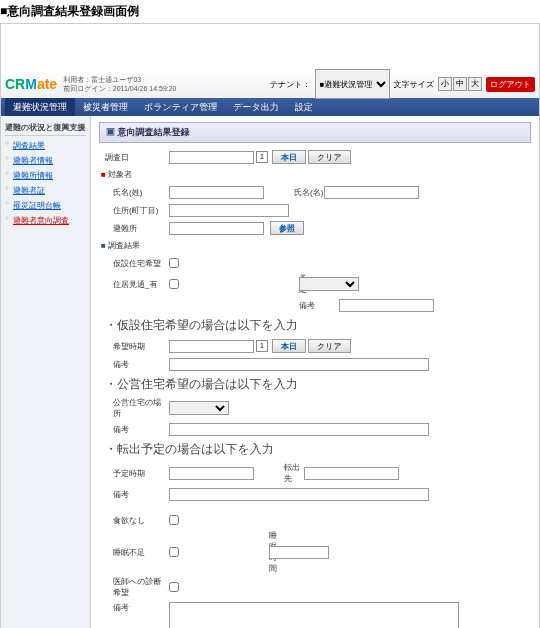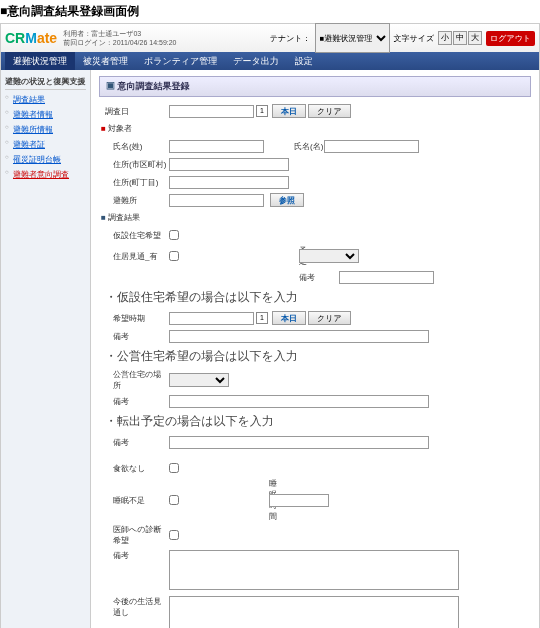--- a/index.html
+++ b/index.html
@@ -1,19 +1,19 @@
 <!DOCTYPE html>
 <html><head>
 <meta charset="utf-8">
 <style>
 * { box-sizing: border-box; margin: 0; padding: 0; }
 body { font-family: "MS PGothic", sans-serif; font-size: 9px; background: #fff; width: 540px; }
 .page-title { font-size: 12px; font-weight: bold; padding: 3px 0; }
 .app-frame { border: 1px solid #ccc; }
-.header { background: linear-gradient(#fff, #f0f0f0); padding: 2px 4px; display: flex; align-items: center; justify-content: space-between; height: 28px; }
+.header { background: linear-gradient(#fff, #f0f0f0); padding: 2px 4px; display: flex; align-items: center; justify-content: space-between; height: 28px; margin-top: 46px; }
 .logo { font-size: 14px; font-weight: bold; }
 .logo .c { color: #0a6; } .logo .r { color: #e80; } .logo .m { color: #09c; }
 .user-info { font-size: 7px; color: #555; line-height: 1.3; }
 .header-right { display: flex; align-items: center; gap: 4px; font-size: 8px; }
 .tenant-select { font-size: 8px; height: 30px; }
 .font-btns { display: flex; gap: 1px; }
 .font-btn { width: 14px; height: 14px; border: 1px solid #999; background: #eee; font-size: 8px; text-align: center; line-height: 12px; cursor: pointer; }
 .logout-btn { background: #c00; color: #fff; padding: 2px 4px; font-size: 8px; cursor: pointer; border-radius: 2px; }
 .tabbar { background: linear-gradient(#3a5fa0, #2a4a85); display: flex; padding: 0 4px; height: 18px; }
 .tab { color: #fff; padding: 3px 8px; font-size: 9px; cursor: pointer; }
@@ -102,24 +102,20 @@
       </div>
 
       <div class="section-label req">対象者</div>
       <div class="form-row">
         <div class="form-label indent">氏名(姓)</div>
         <input type="text" class="w95" style="">
         <div class="form-label" style="width:60px;padding-left:30px">氏名(名)</div>
         <input type="text" class="w95" style="">
       </div>
       <div class="form-row">
-        <div class="form-label indent">住所(市区町村)</div>
-        <input type="text" class="w120" style="">
-      </div>
-      <div class="form-row">
         <div class="form-label indent">住所(町丁目)</div>
         <input type="text" class="w120" style="">
       </div>
       <div class="form-row">
         <div class="form-label indent">避難所</div>
         <input type="text" class="w95" style="">
         <button class="btn blue" style="margin-left:6px">参照</button>
       </div>
 
       <div class="section-label sub">調査結果</div>
@@ -158,20 +154,26 @@
         <div class="form-label indent">公営住宅の場所</div>
         <select class="w60"><option></option></select>
       </div>
       <div class="form-row">
         <div class="form-label indent">備考</div>
         <input type="text" class="w260" style="">
       </div>
 
       <div class="sub-note">・転出予定の場合は以下を入力</div>
       <div class="form-row">
+        <div class="form-label indent">予定時期</div>
+        <input type="text" class="w85" style="">
+        <div class="form-label" style="width:50px;padding-left:30px">転出先</div>
+        <input type="text" class="w95" style="">
+      </div>
+      <div class="form-row">
         <div class="form-label indent">備考</div>
         <input type="text" class="w260" style="">
       </div>
 
       <div style="height:6px"></div>
       <div class="form-row">
         <div class="form-label indent">食欲なし</div>
         <input type="checkbox" class="checkbox" style="">
       </div>
       <div class="form-row">

